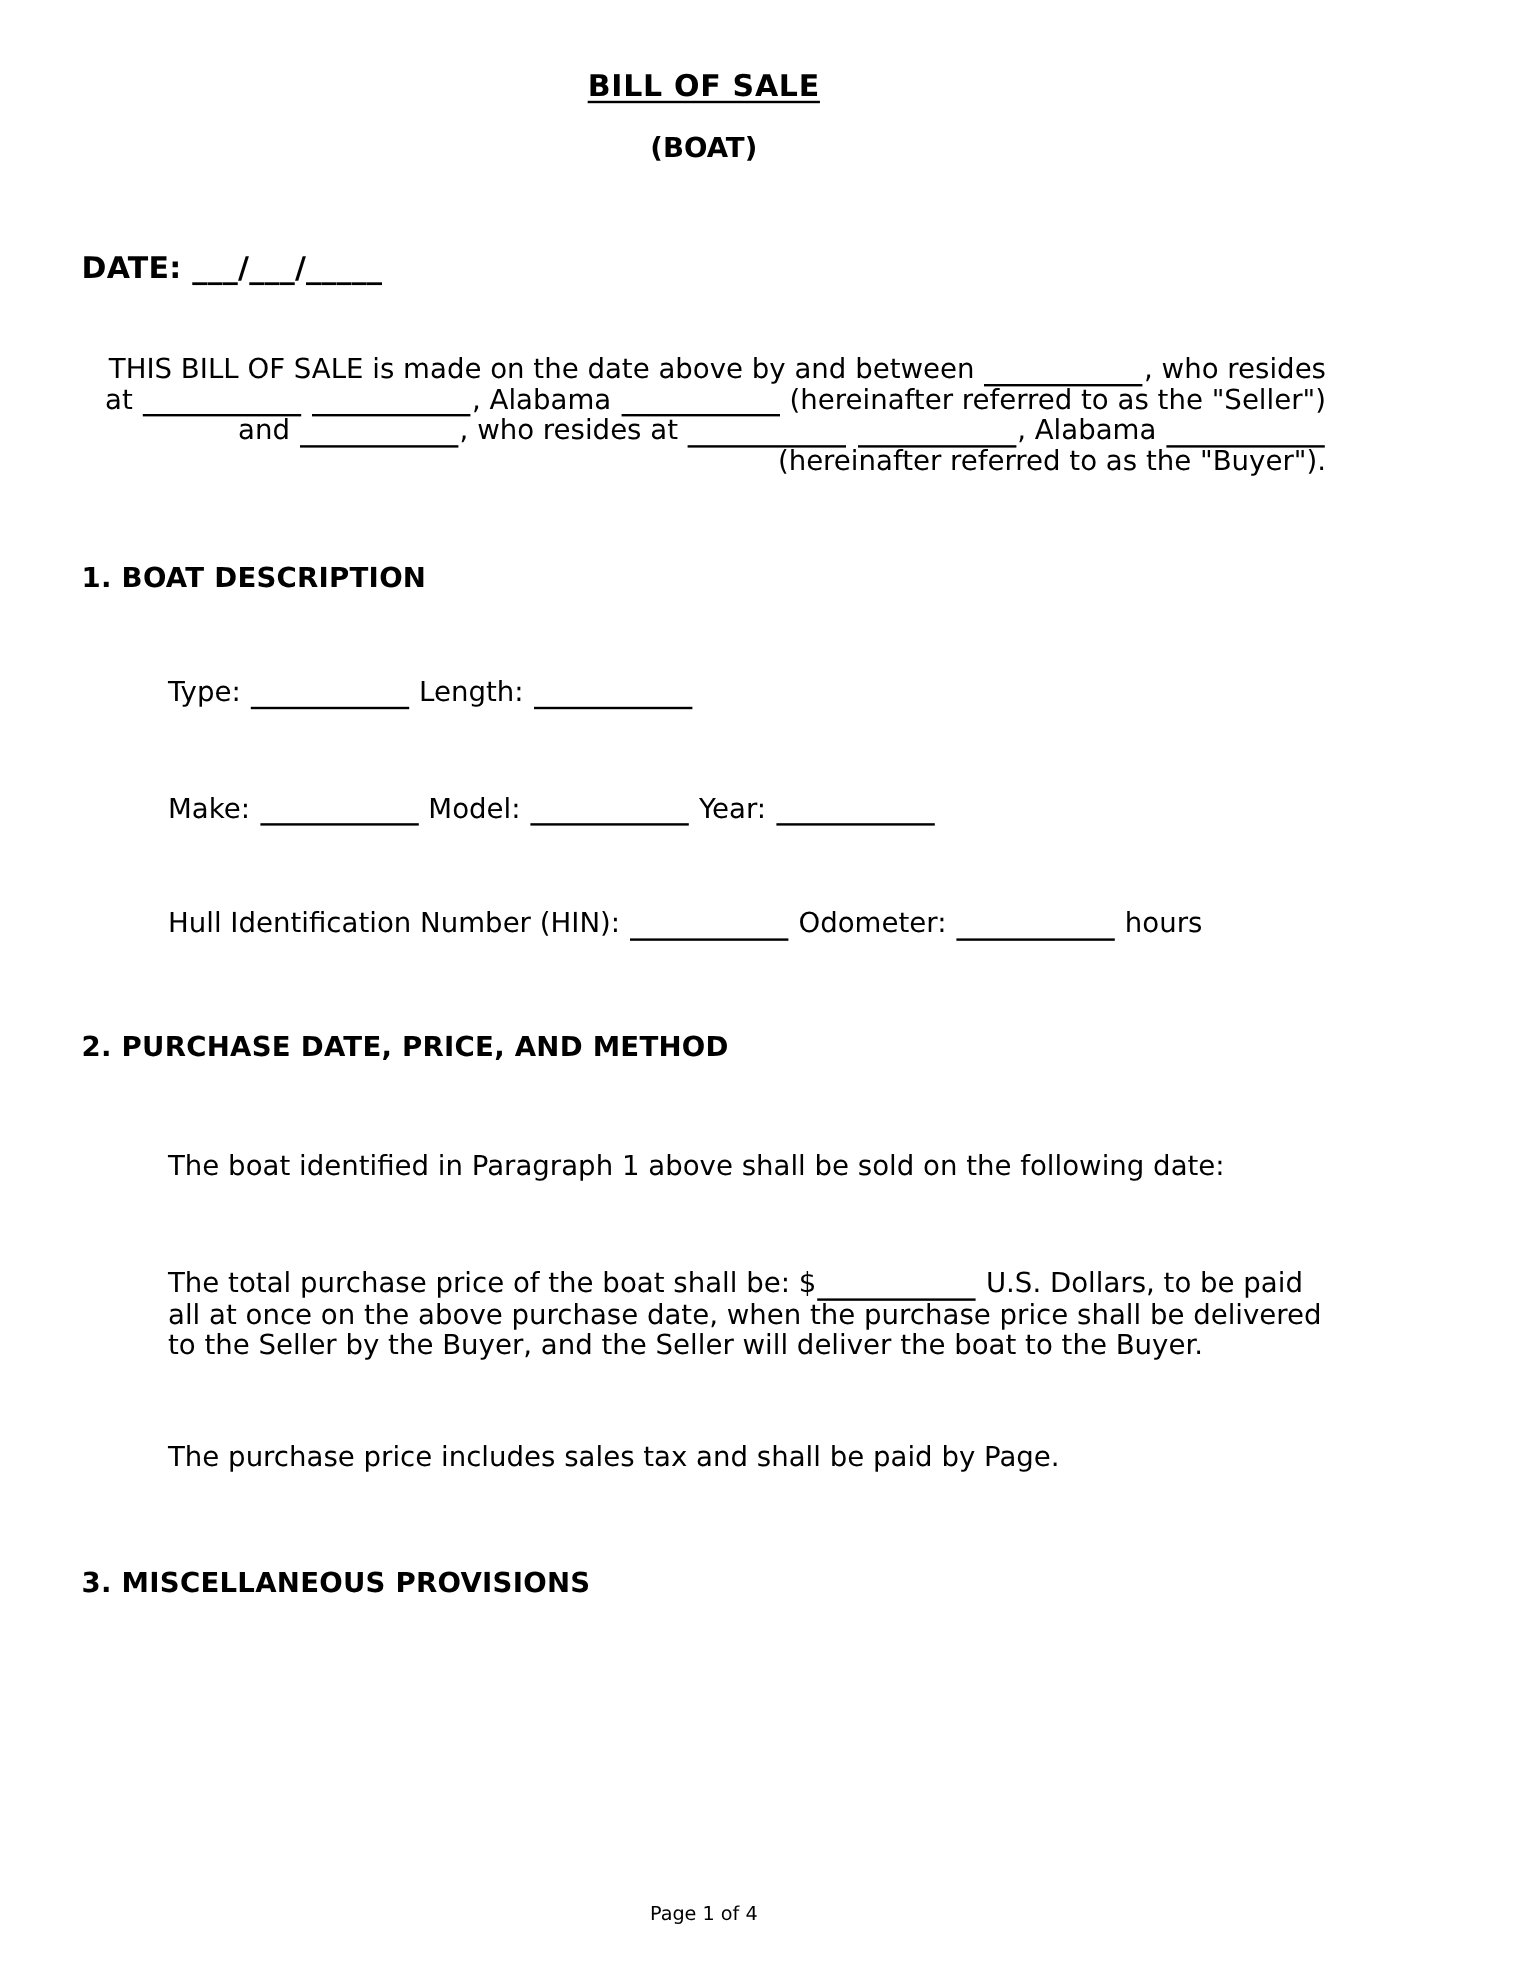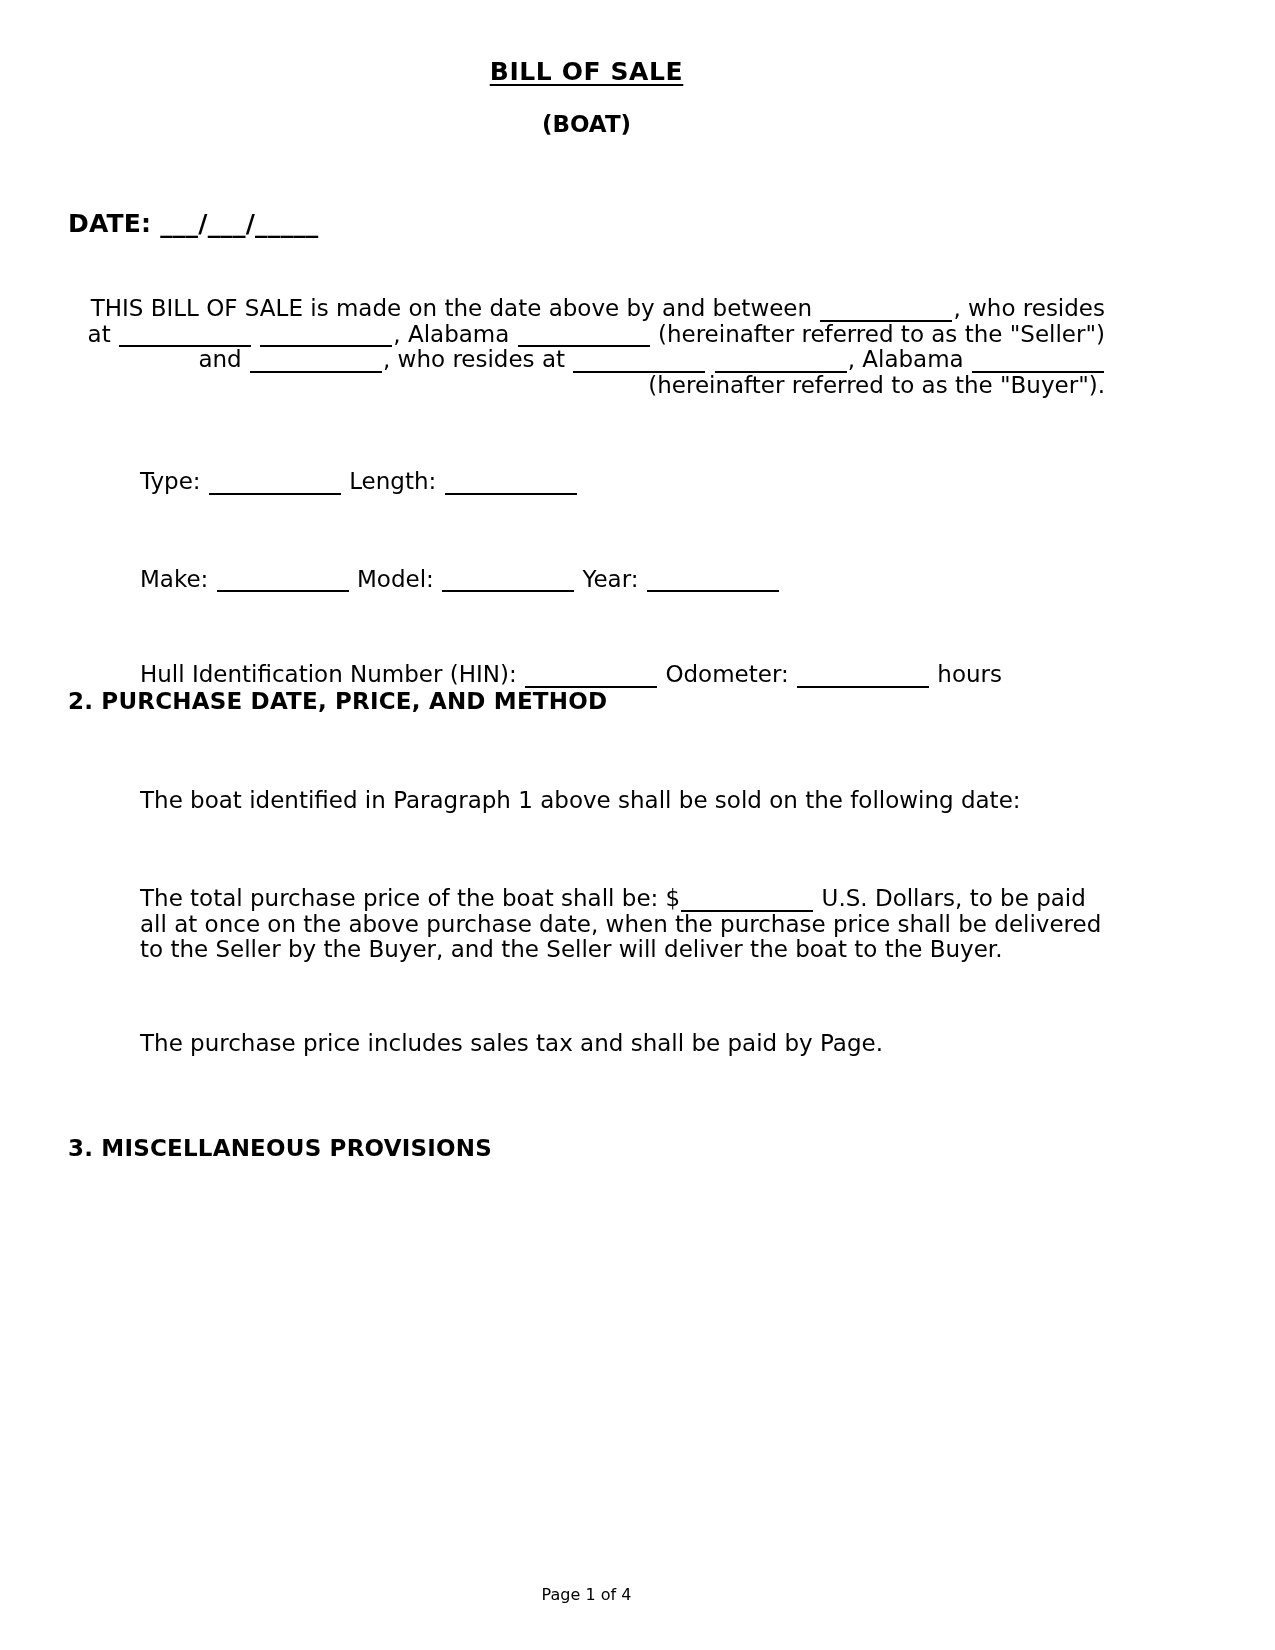--- a/index.html
+++ b/index.html
@@ -61,21 +61,21 @@
     font-size: 23px;
     line-height: 1.12;
     text-align: right;
   }
   .section-head {
     font-size: 23px;
     font-weight: bold;
     letter-spacing: 0.2px;
   }
   .sec1-head { margin-top: 70px; }
-  .sec2-head { }
+  .sec2-head { margin-top: 76px; }
   .sec3-head { margin-top: 78px; }
 
   .indent {
     margin-left: 72px;
     font-size: 23px;
     line-height: 1.12;
   }
   .p-desc { margin-top: 66px; }
   .p-make { margin-top: 72px; }
   .p-type { margin-top: 70px; }
@@ -129,20 +129,21 @@
     <span class="u u-lg"></span>
     <span>(hereinafter referred to as the "Seller")</span>
     <span>and</span>
     <span class="u u-lg"></span><span>, who resides at</span>
     <span class="u u-lg"></span>
     <span class="u u-lg"></span><span>, Alabama</span>
     <span class="u u-lg"></span>
     <span>(hereinafter referred to as the "Buyer").</span>
   </div>
 
+  <div class="section-head sec1-head">1. BOAT DESCRIPTION</div>
 
 
   <div class="indent p-type">
     <span>Type:</span>
     <span class="u u-lg"></span>
     <span>Length:</span>
     <span class="u u-lg"></span>
   </div>
 
   <div class="indent p-make">

